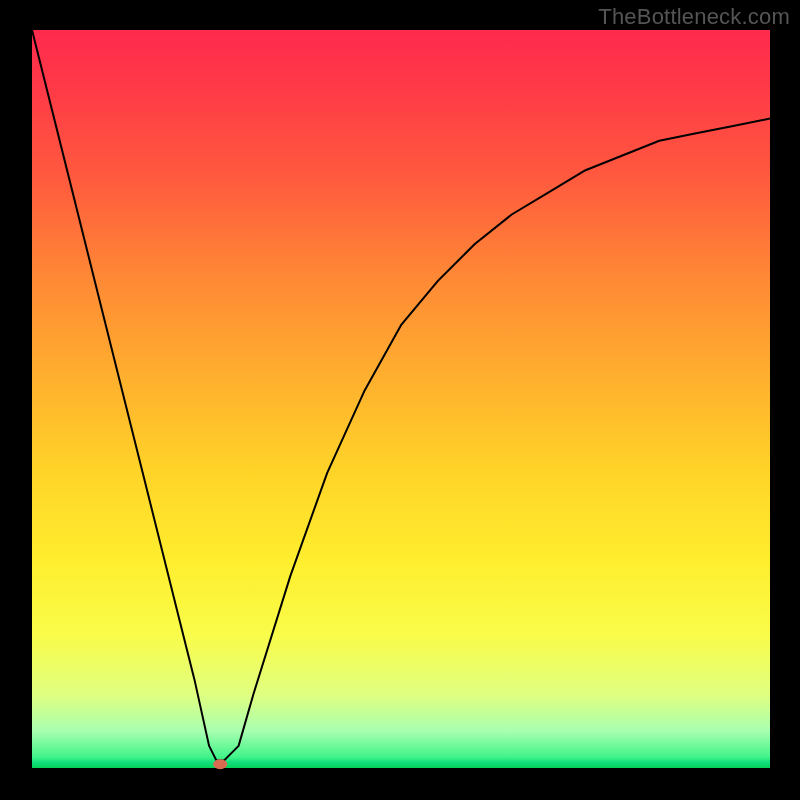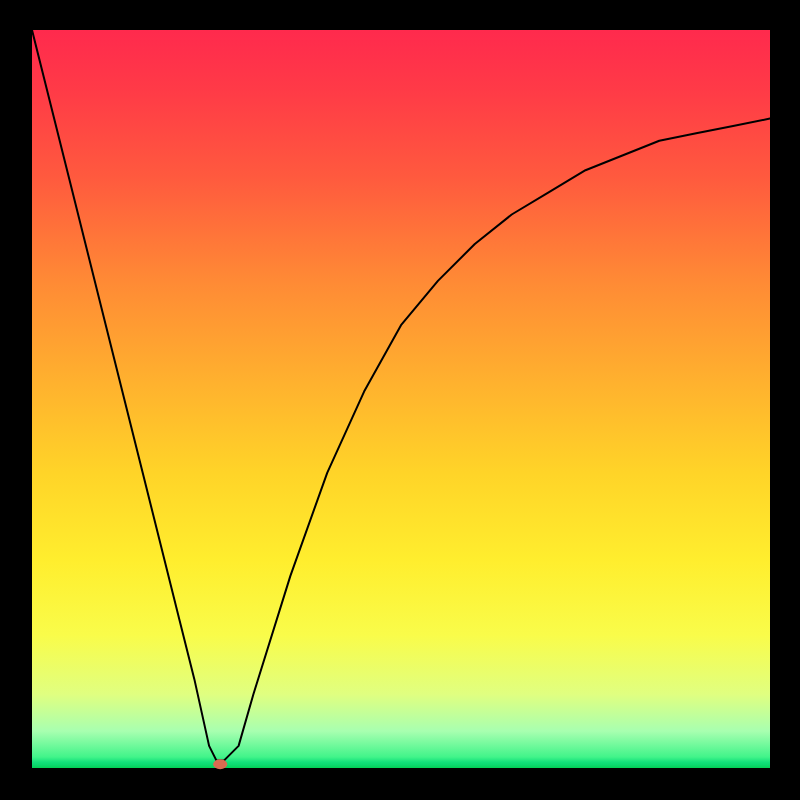--- a/index.html
+++ b/index.html
@@ -67,20 +67,21 @@
     stroke-linecap: round;
   }
   .dot {
     fill: #d96b51;
   }
 </style>
 </head>
 <body>
 
 <div class="frame">
+  <div class="watermark">TheBottleneck.com</div>
 
   <div class="plot-area">
     <svg class="curve" viewBox="0 0 738 738" preserveAspectRatio="none">
       <path id="bottleneck-path" class="curve-path" d="M0.0 0.0 L36.9 147.6 L73.8 295.2 L110.7 442.8 L147.6 590.4 L162.4 649.4 L177.1 715.9 L184.5 730.6 L191.9 730.6 L206.6 715.9 L221.4 664.2 L258.3 546.1 L295.2 442.8 L332.1 361.6 L369.0 295.2 L405.9 250.9 L442.8 214.0 L479.7 184.5 L516.6 162.4 L553.5 140.2 L590.4 125.5 L627.3 110.7 L664.2 103.3 L701.1 95.9 L738.0 88.6"></path>
       <ellipse id="min-dot" class="dot" rx="7" ry="5" cx="188.2" cy="734.3" fill="#d96b51"></ellipse>
     </svg>
   </div>
 </div>
 
 </body></html>

